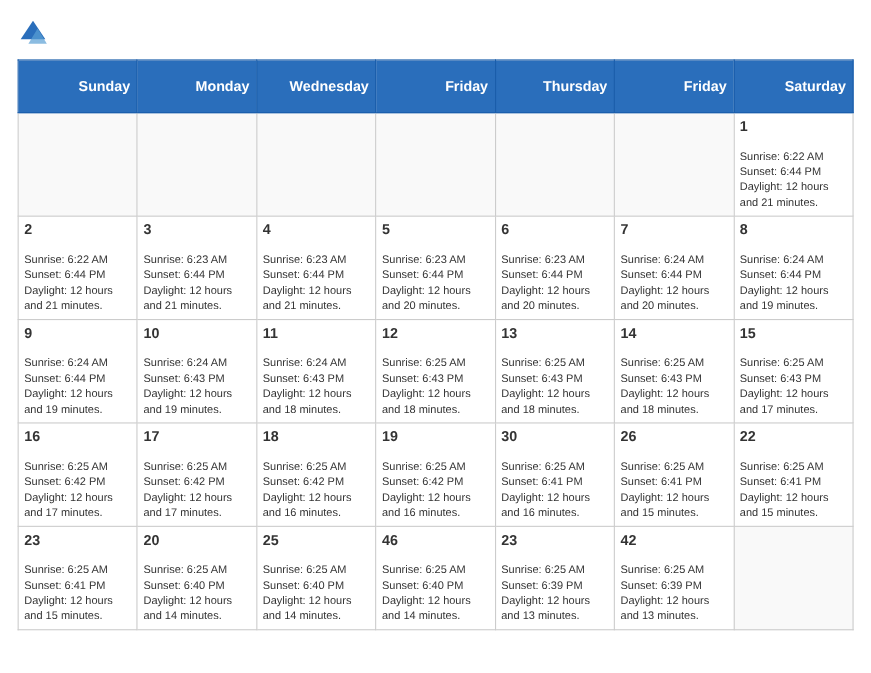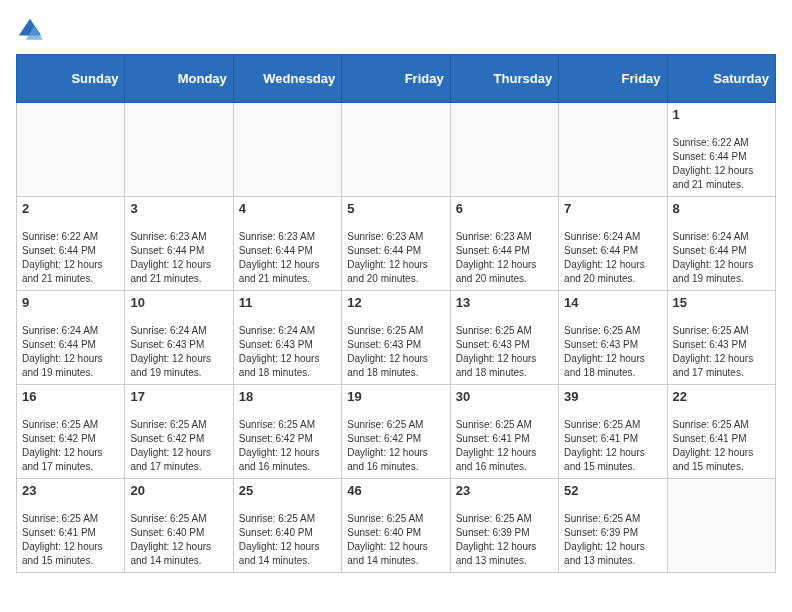--- a/index.html
+++ b/index.html
@@ -249,21 +249,21 @@
 Sunset: 6:42 PM
 Daylight: 12 hours and 16 minutes.</div>
         </td>
         <td>
           <span class="day-number">30</span>
           <div class="day-info">Sunrise: 6:25 AM
 Sunset: 6:41 PM
 Daylight: 12 hours and 16 minutes.</div>
         </td>
         <td>
-          <span class="day-number">39</span>
+          <span class="day-number">26</span>
           <div class="day-info">Sunrise: 6:25 AM
 Sunset: 6:41 PM
 Daylight: 12 hours and 15 minutes.</div>
         </td>
         <td>
           <span class="day-number">22</span>
           <div class="day-info">Sunrise: 6:25 AM
 Sunset: 6:41 PM
 Daylight: 12 hours and 15 minutes.</div>
         </td>
@@ -293,21 +293,21 @@
 Sunset: 6:40 PM
 Daylight: 12 hours and 14 minutes.</div>
         </td>
         <td>
           <span class="day-number">23</span>
           <div class="day-info">Sunrise: 6:25 AM
 Sunset: 6:39 PM
 Daylight: 12 hours and 13 minutes.</div>
         </td>
         <td>
-          <span class="day-number">52</span>
+          <span class="day-number">42</span>
           <div class="day-info">Sunrise: 6:25 AM
 Sunset: 6:39 PM
 Daylight: 12 hours and 13 minutes.</div>
         </td>
         <td class="empty"></td>
       </tr>
     </tbody>
 </table>
 
 </body></html>

